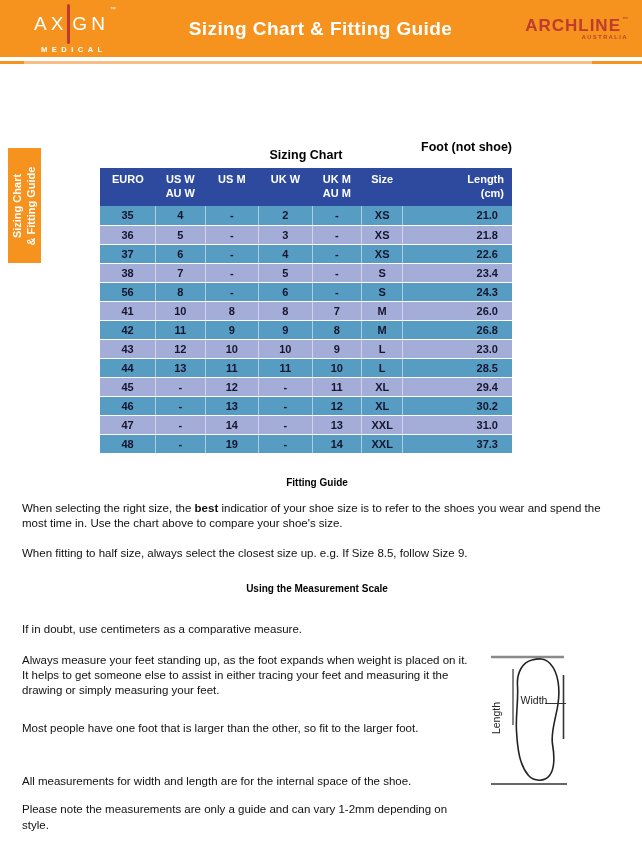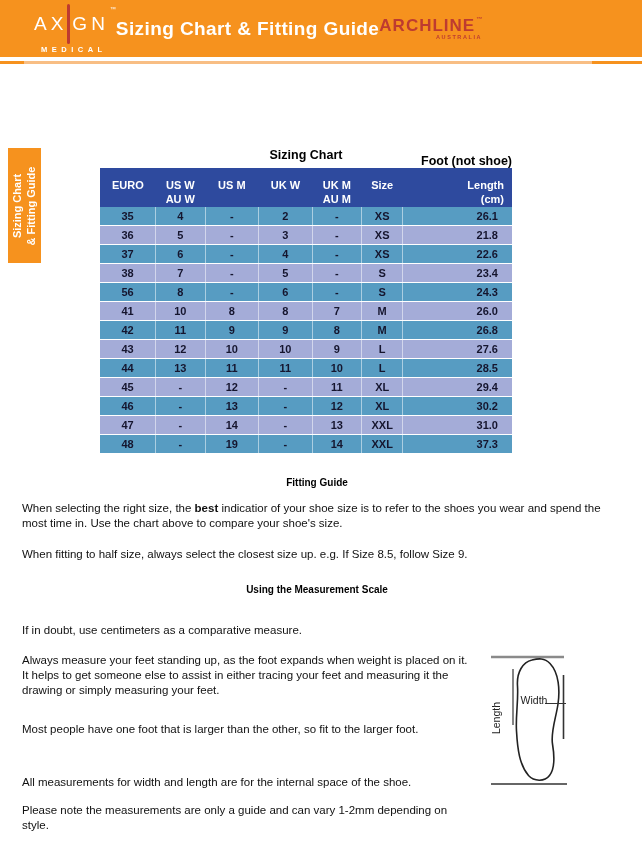--- a/index.html
+++ b/index.html
@@ -11,21 +11,23 @@
     color: #1a1a1a;
     overflow: hidden;
   }
 
   
   .banner {
     height: 57px;
     background: var(--accent-orange, #F6921E);
     display: flex;
     align-items: center;
+    justify-content: space-between;
     padding: 0 14px 0 34px;
+    gap: 44px;
   }
   .axign { color: #fff; line-height: 1; }
   .axign-top { display: flex; align-items: center; font-size: 19px; letter-spacing: 4px; }
   .axign-redbar { display: inline-block; width: 3px; height: 40px; background: var(--brand-red, #C4362F); margin: 0 2px 0 0; border-radius: 2px; }
   .axign-tm { font-size: 6px; align-self: flex-start; margin: 2px 0 0 1px; letter-spacing: 0; }
   .axign-sub { font-size: 7.5px; letter-spacing: 4.5px; margin-top: 2px; padding-left: 7px; font-weight: 700; }
   .banner-title {
     color: #fff; font-size: 19px; font-weight: 700; letter-spacing: .4px;
     white-space: nowrap;
   }
@@ -55,27 +57,27 @@
   }
 
   
   .chart-area { margin: 78px 0 0 100px; width: 412px; }
   .chart-titles { position: relative; height: 26px; }
   .chart-title {
     position: absolute; left: 0; right: 0; bottom: 6px;
     text-align: center; font-size: 12.5px; font-weight: 700; color: #000;
   }
   .foot-note {
-    position: absolute; right: 0; bottom: 0;
+    position: absolute; right: 0; bottom: 14px;
     font-size: 12.5px; font-weight: 700; color: #000;
   }
   table.sizing { width: 412px; border-collapse: collapse; table-layout: fixed; }
   table.sizing th {
     background: var(--header-blue, #2E4A9E); color: #fff;
-    height: 38px; vertical-align: top; padding-top: 11px;
+    height: 38px; vertical-align: top; padding-top: 5px;
     font-size: 11px; font-weight: 700; text-align: center; line-height: 1.25;
   }
   table.sizing th:last-child { text-align: right; padding-right: 8px; }
   table.sizing td {
     height: 19px; text-align: center; font-size: 11px; font-weight: 700; color: #15152e;
     border-bottom: 1px solid #fff; border-right: 1px solid rgba(255,255,255,.5);
   }
   table.sizing td:last-child { border-right: none; text-align: right; padding-right: 14px; }
   table.sizing tbody tr:nth-child(odd)  { background: var(--row-teal, #579CC2); }
   table.sizing tbody tr:nth-child(even) { background: var(--row-lavender, #A4ACD8); }
@@ -178,21 +180,21 @@
       </tr>
     </thead>
     <tbody>
         <tr>
           <td>35</td>
           <td>4</td>
           <td>-</td>
           <td>2</td>
           <td>-</td>
           <td>XS</td>
-          <td>26.1</td>
+          <td>21.0</td>
         </tr>
         <tr>
           <td>36</td>
           <td>5</td>
           <td>-</td>
           <td>3</td>
           <td>-</td>
           <td>XS</td>
           <td>21.8</td>
         </tr>
@@ -241,21 +243,21 @@
           <td>M</td>
           <td>26.8</td>
         </tr>
         <tr>
           <td>43</td>
           <td>12</td>
           <td>10</td>
           <td>10</td>
           <td>9</td>
           <td>L</td>
-          <td>27.6</td>
+          <td>23.0</td>
         </tr>
         <tr>
           <td>44</td>
           <td>13</td>
           <td>11</td>
           <td>11</td>
           <td>10</td>
           <td>L</td>
           <td>28.5</td>
         </tr>

